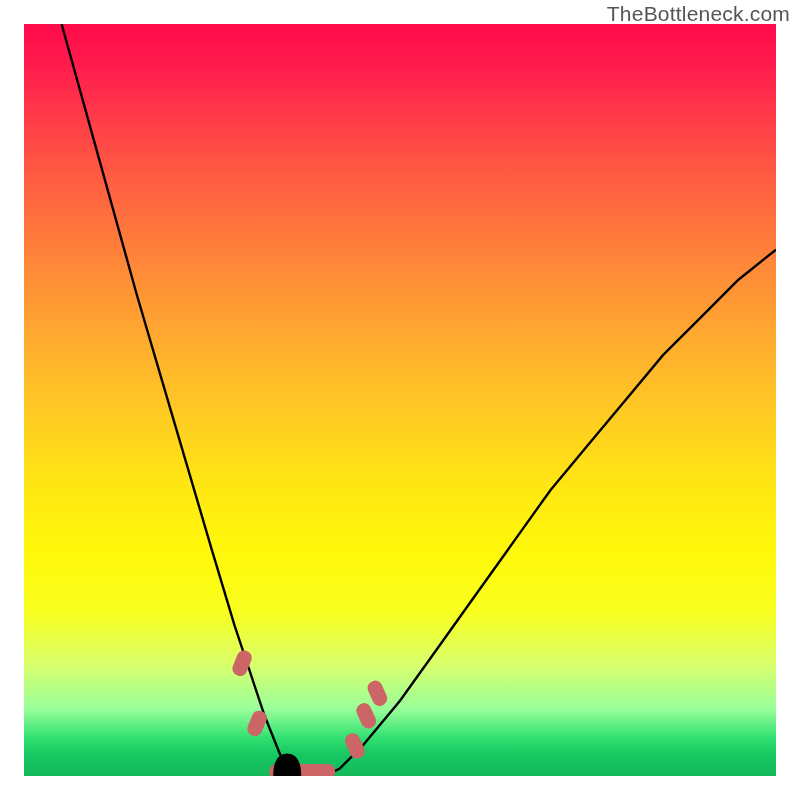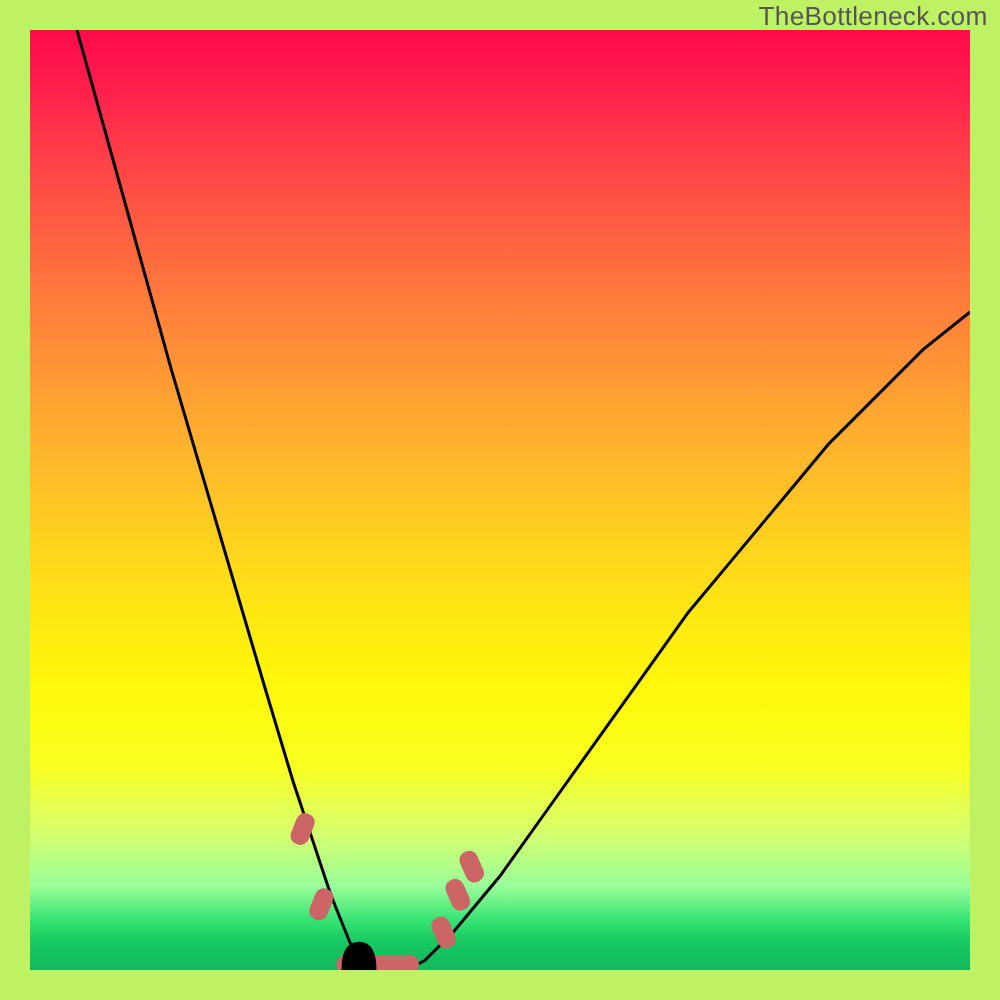--- a/index.html
+++ b/index.html
@@ -10,21 +10,21 @@
     overflow: hidden;
     background: #000;
     font-family: Arial, Helvetica, sans-serif;
   }
   .frame {
     position: absolute;
     top: 0;
     left: 0;
     width: 800px;
     height: 800px;
-    background: #bef264;
+    background: #ffffff;
   }
   .plot-area {
     position: absolute;
     top: 24px;
     left: 24px;
     width: 752px;
     height: 752px;
     overflow: hidden;
   }
   .gradient {

